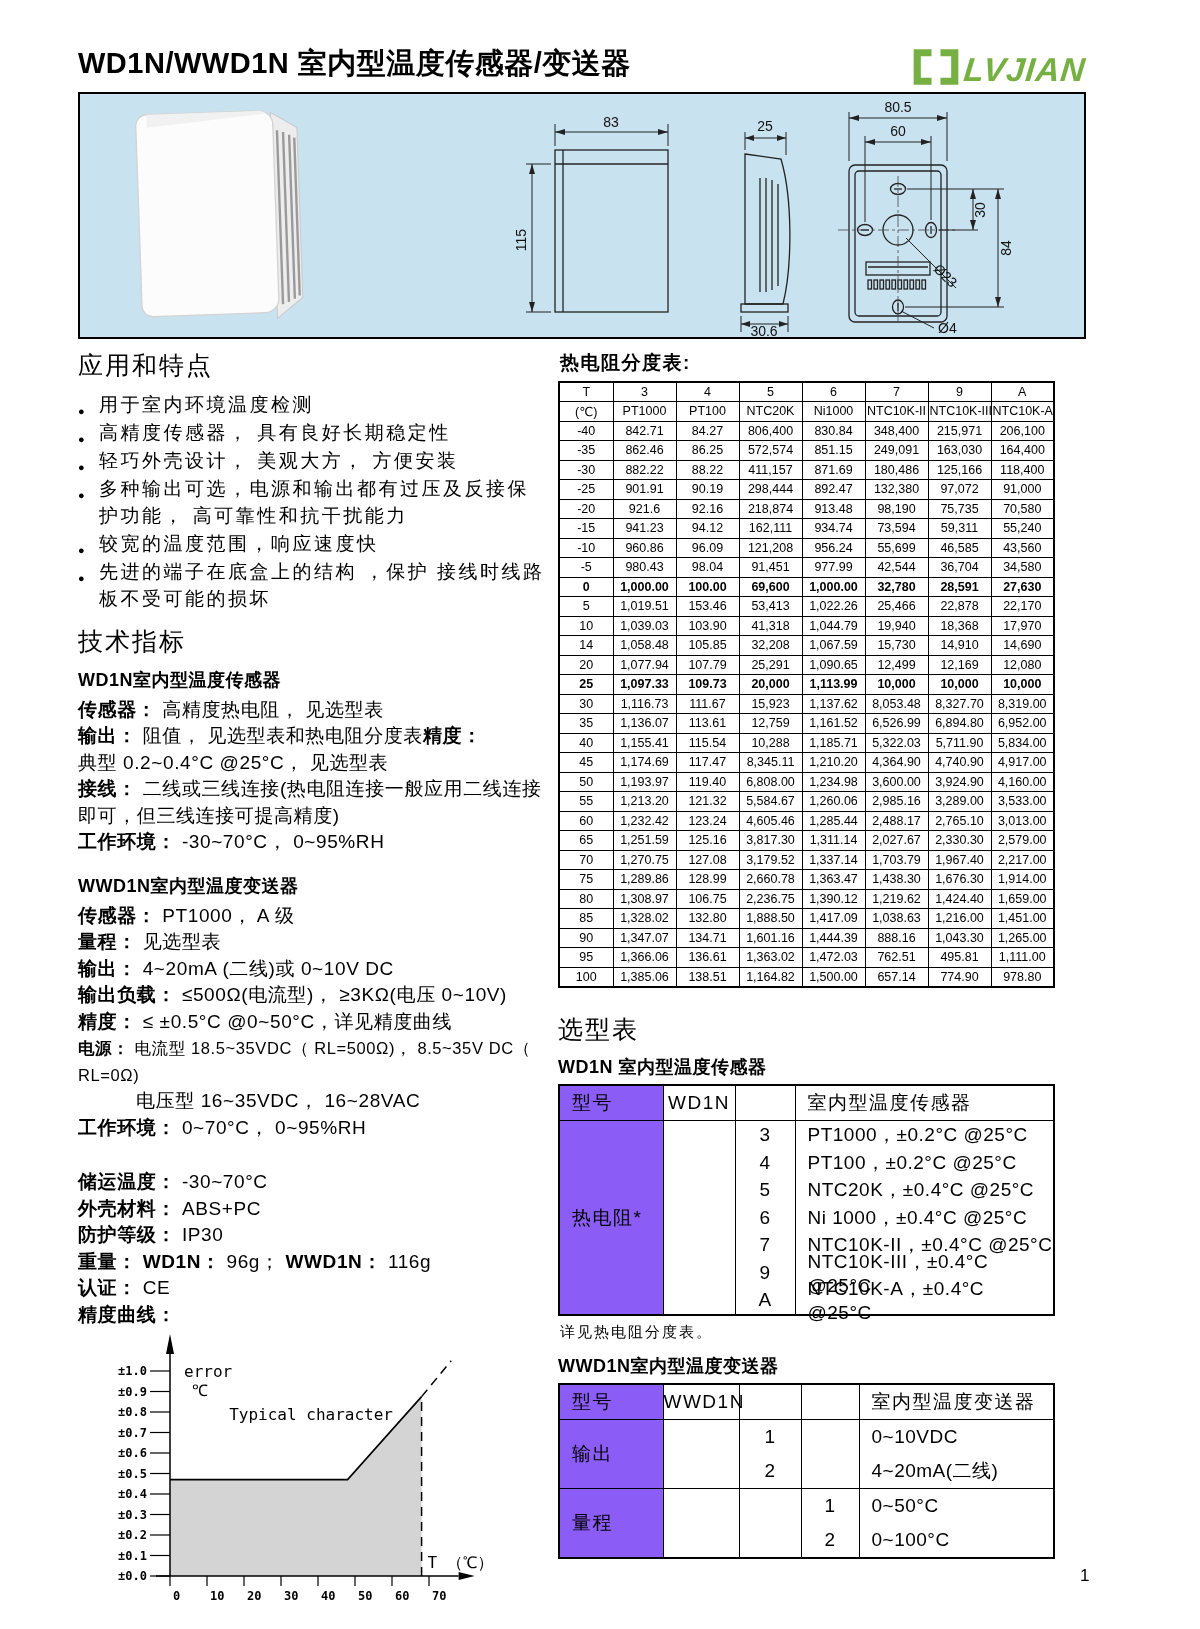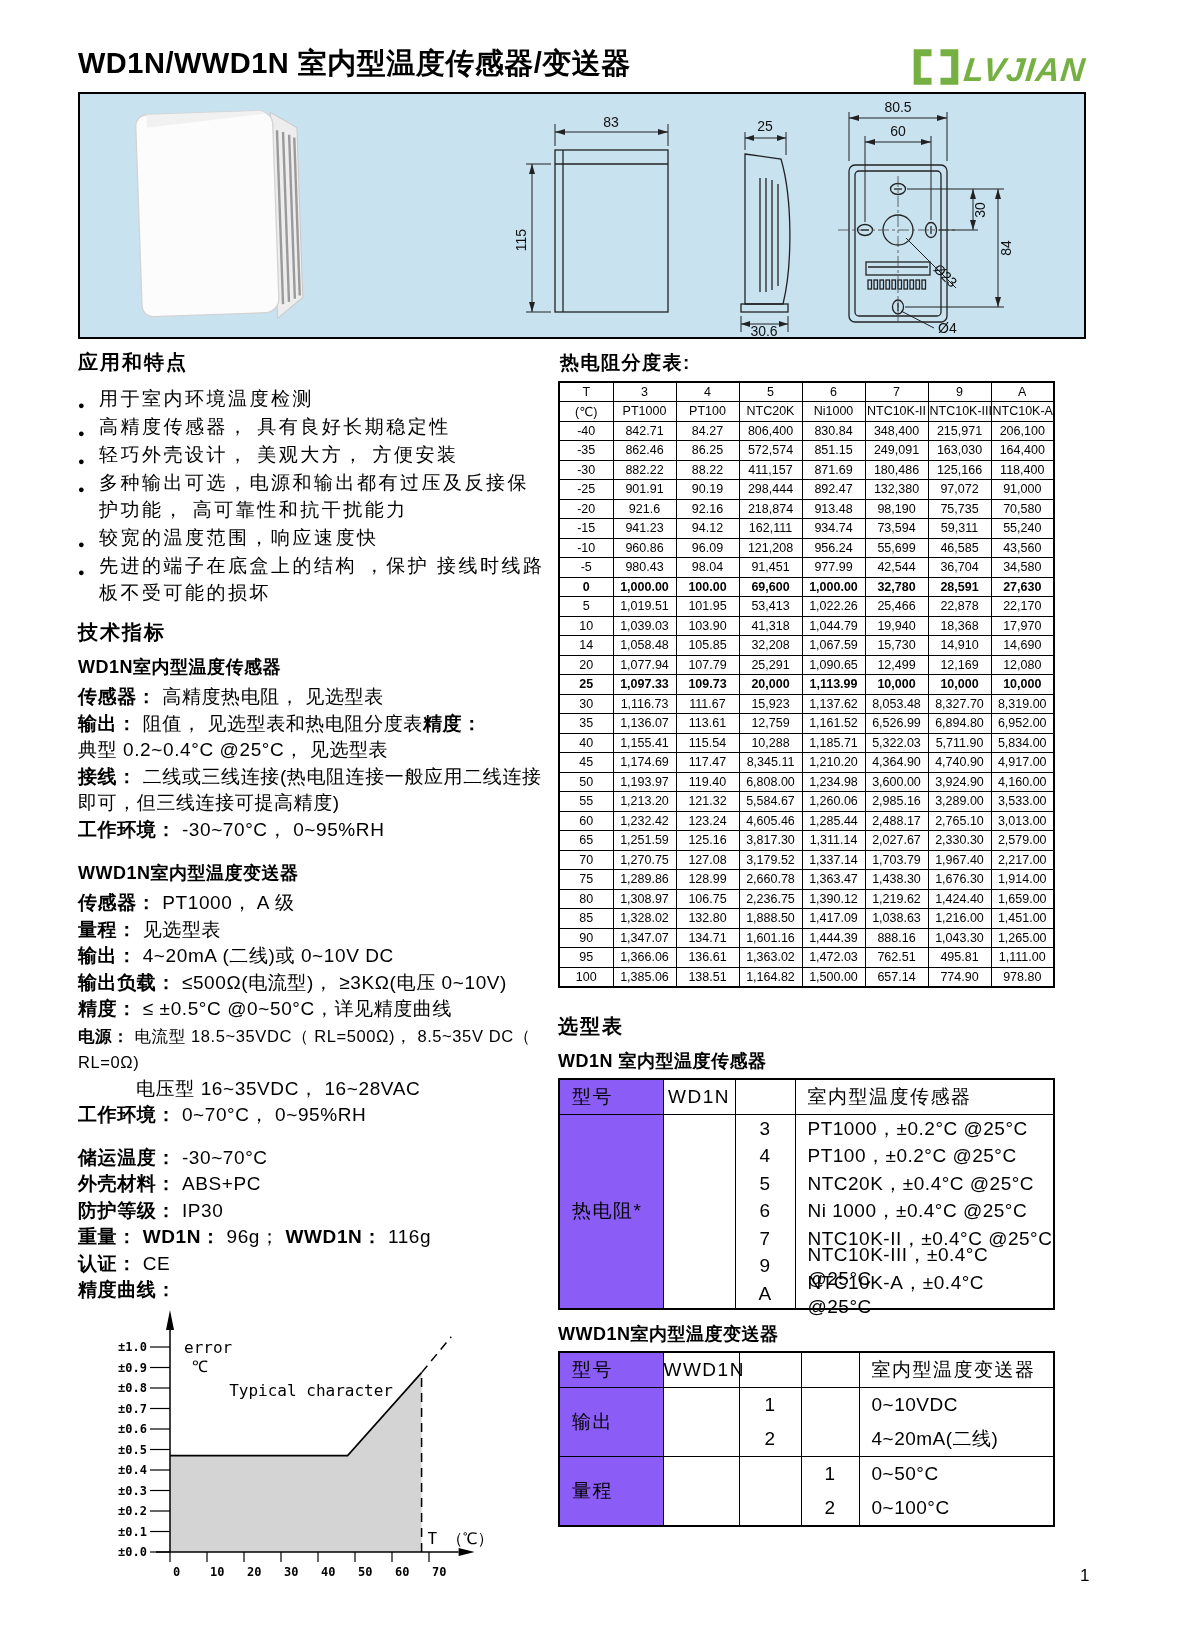--- a/index.html
+++ b/index.html
@@ -23,33 +23,33 @@
   .dwg-line { stroke:#222; stroke-width:1.3; fill:none; }
   .dim-line { stroke:#222; stroke-width:1; fill:none; }
   .dim-arrow { fill:#222; stroke:none; }
   .dim-text { font-size:14px; fill:#111; font-family:"Liberation Sans",sans-serif; }
   .cline { stroke:#444; stroke-width:0.8; fill:none; stroke-dasharray:11 3 3 3; }
 
   
   .left-col { position:absolute; left:78px; top:350px; width:470px; }
   .right-col { position:absolute; left:558px; top:350px; width:497px; }
 
-  h2.sec { font-size:20px; font-weight:bold; letter-spacing:2px; line-height:1.25; margin:0 0 10px 0; }
+  h2.sec { font-size:25px; font-weight:normal; letter-spacing:2px; line-height:1.25; margin:0 0 10px 0; }
   h2.sec2 { margin-top:14px; }
   h3.sub { font-size:18px; font-weight:bold; letter-spacing:0.5px; margin:10px 0 5px 0; }
 
   .feature-item { position:relative; font-size:19px; line-height:27px; letter-spacing:2.5px;
                   padding-left:21px; margin-bottom:1px; }
   .feature-item::before { content:"●"; position:absolute; left:0; top:7px; font-size:11px; }
 
   .spec-line { font-size:19px; line-height:26.5px; letter-spacing:0.6px; }
   .spec-line .b { font-weight:bold; }
   .spec-line.indent { padding-left:58px; }
   .spec-line.small { font-size:16.5px; }
-  .gap-top { margin-top:16px; }
+  .gap-top { margin-top:28px; }
 
   
   #accuracy-chart { display:block; margin-top:2px; }
   .ctick { font-family:"DejaVu Sans Mono",monospace; font-size:12px; font-weight:bold; fill:#000; }
   .clabel { font-family:"DejaVu Sans Mono",monospace; font-size:16px; fill:#000; }
 
   
   .rt-heading { font-size:19px; font-weight:bold; letter-spacing:1.5px; margin:0 0 5px 2px; }
   #res-table { width:100%; border-collapse:collapse; table-layout:fixed;
                font-size:12.5px; text-align:center; border:2px solid #000; }
@@ -419,21 +419,21 @@
             <td>100.00</td>
             <td>69,600</td>
             <td>1,000.00</td>
             <td>32,780</td>
             <td>28,591</td>
             <td>27,630</td>
           </tr>
           <tr>
             <td>5</td>
             <td>1,019.51</td>
-            <td>101.95</td>
+            <td>153.46</td>
             <td>53,413</td>
             <td>1,022.26</td>
             <td>25,466</td>
             <td>22,878</td>
             <td>22,170</td>
           </tr>
           <tr>
             <td>10</td>
             <td>1,039.03</td>
             <td>103.90</td>
@@ -662,20 +662,21 @@
               <div class="opt-line desc">PT100，±0.2°C @25°C</div>
               <div class="opt-line desc">NTC20K，±0.4°C @25°C</div>
               <div class="opt-line desc">Ni 1000，±0.4°C @25°C</div>
               <div class="opt-line desc">NTC10K-II，±0.4°C @25°C</div>
               <div class="opt-line desc">NTC10K-III，±0.4°C @25°C</div>
               <div class="opt-line desc">NTC10K-A，±0.4°C @25°C</div>
             </td>
         </tr>
       </tbody>
     </table>
+    <div class="footnote">详见热电阻分度表。</div>
 
     <h3 class="sub" style="margin-top:12px">WWD1N室内型温度变送器</h3>
     <table class="sel-table" id="wwd1n-table">
       <colgroup>
           <col style="width:104px">
           <col style="width:76px">
           <col style="width:62px">
           <col style="width:58px">
           <col>
         </colgroup>

